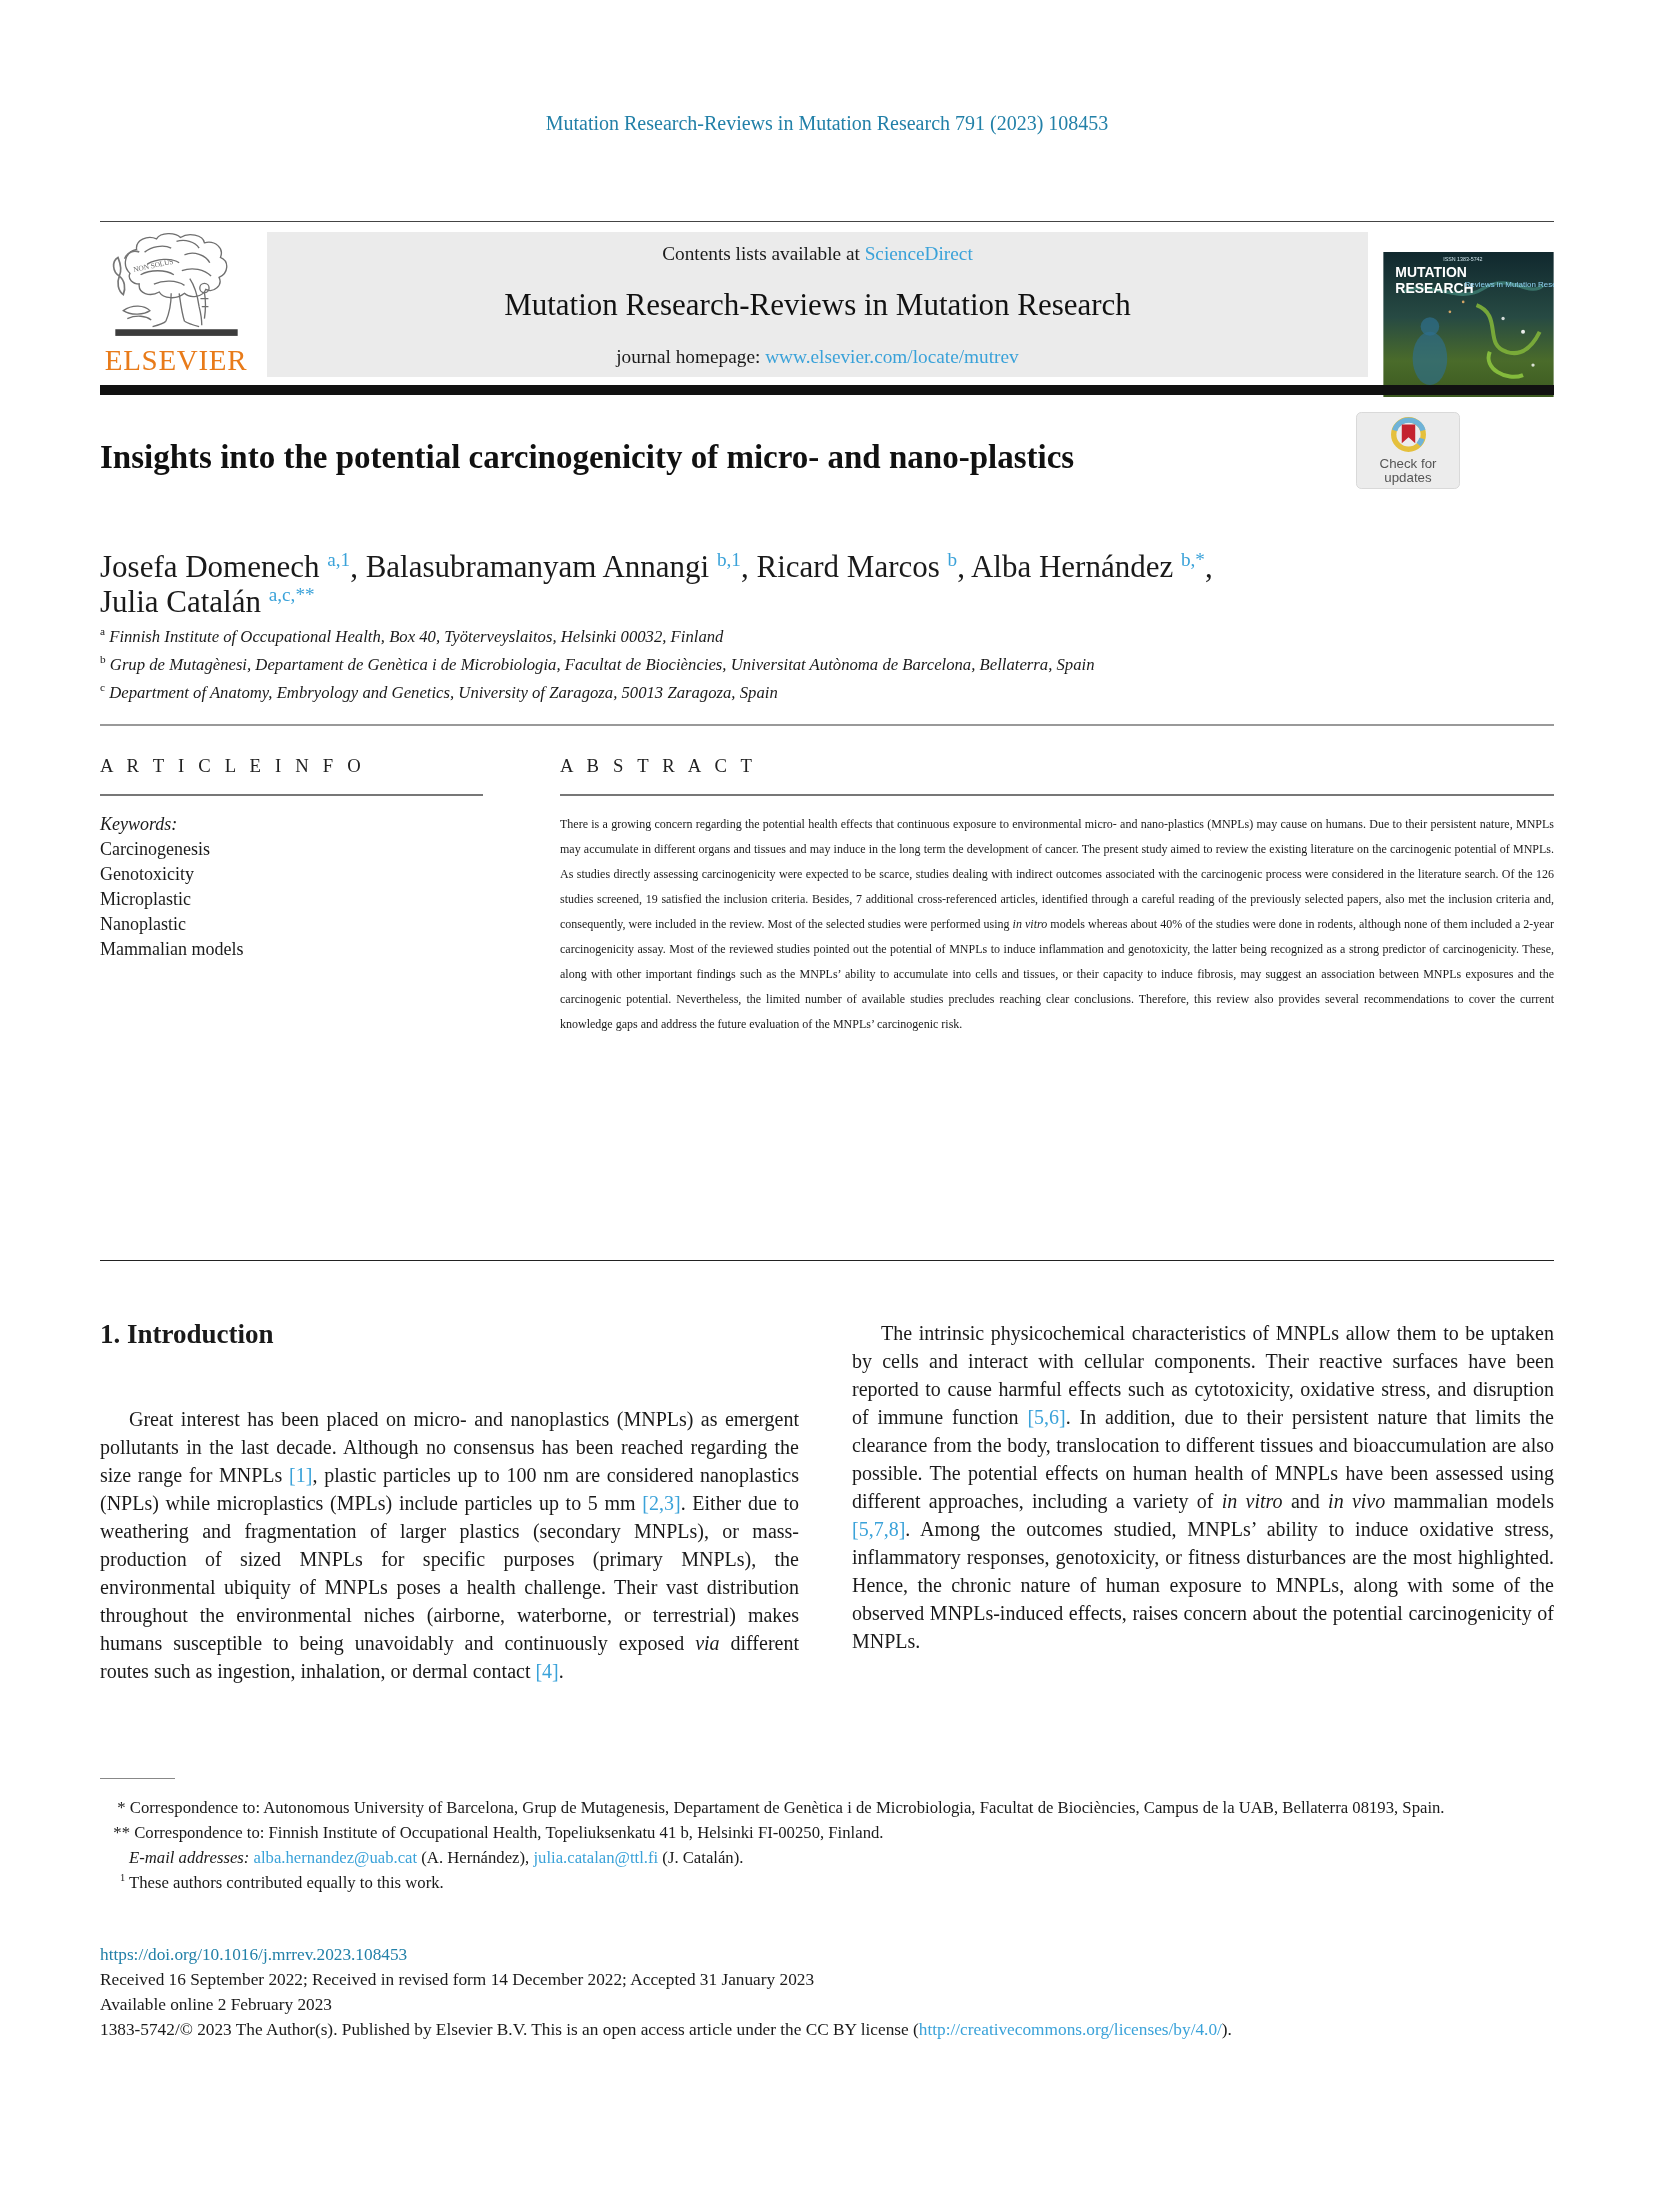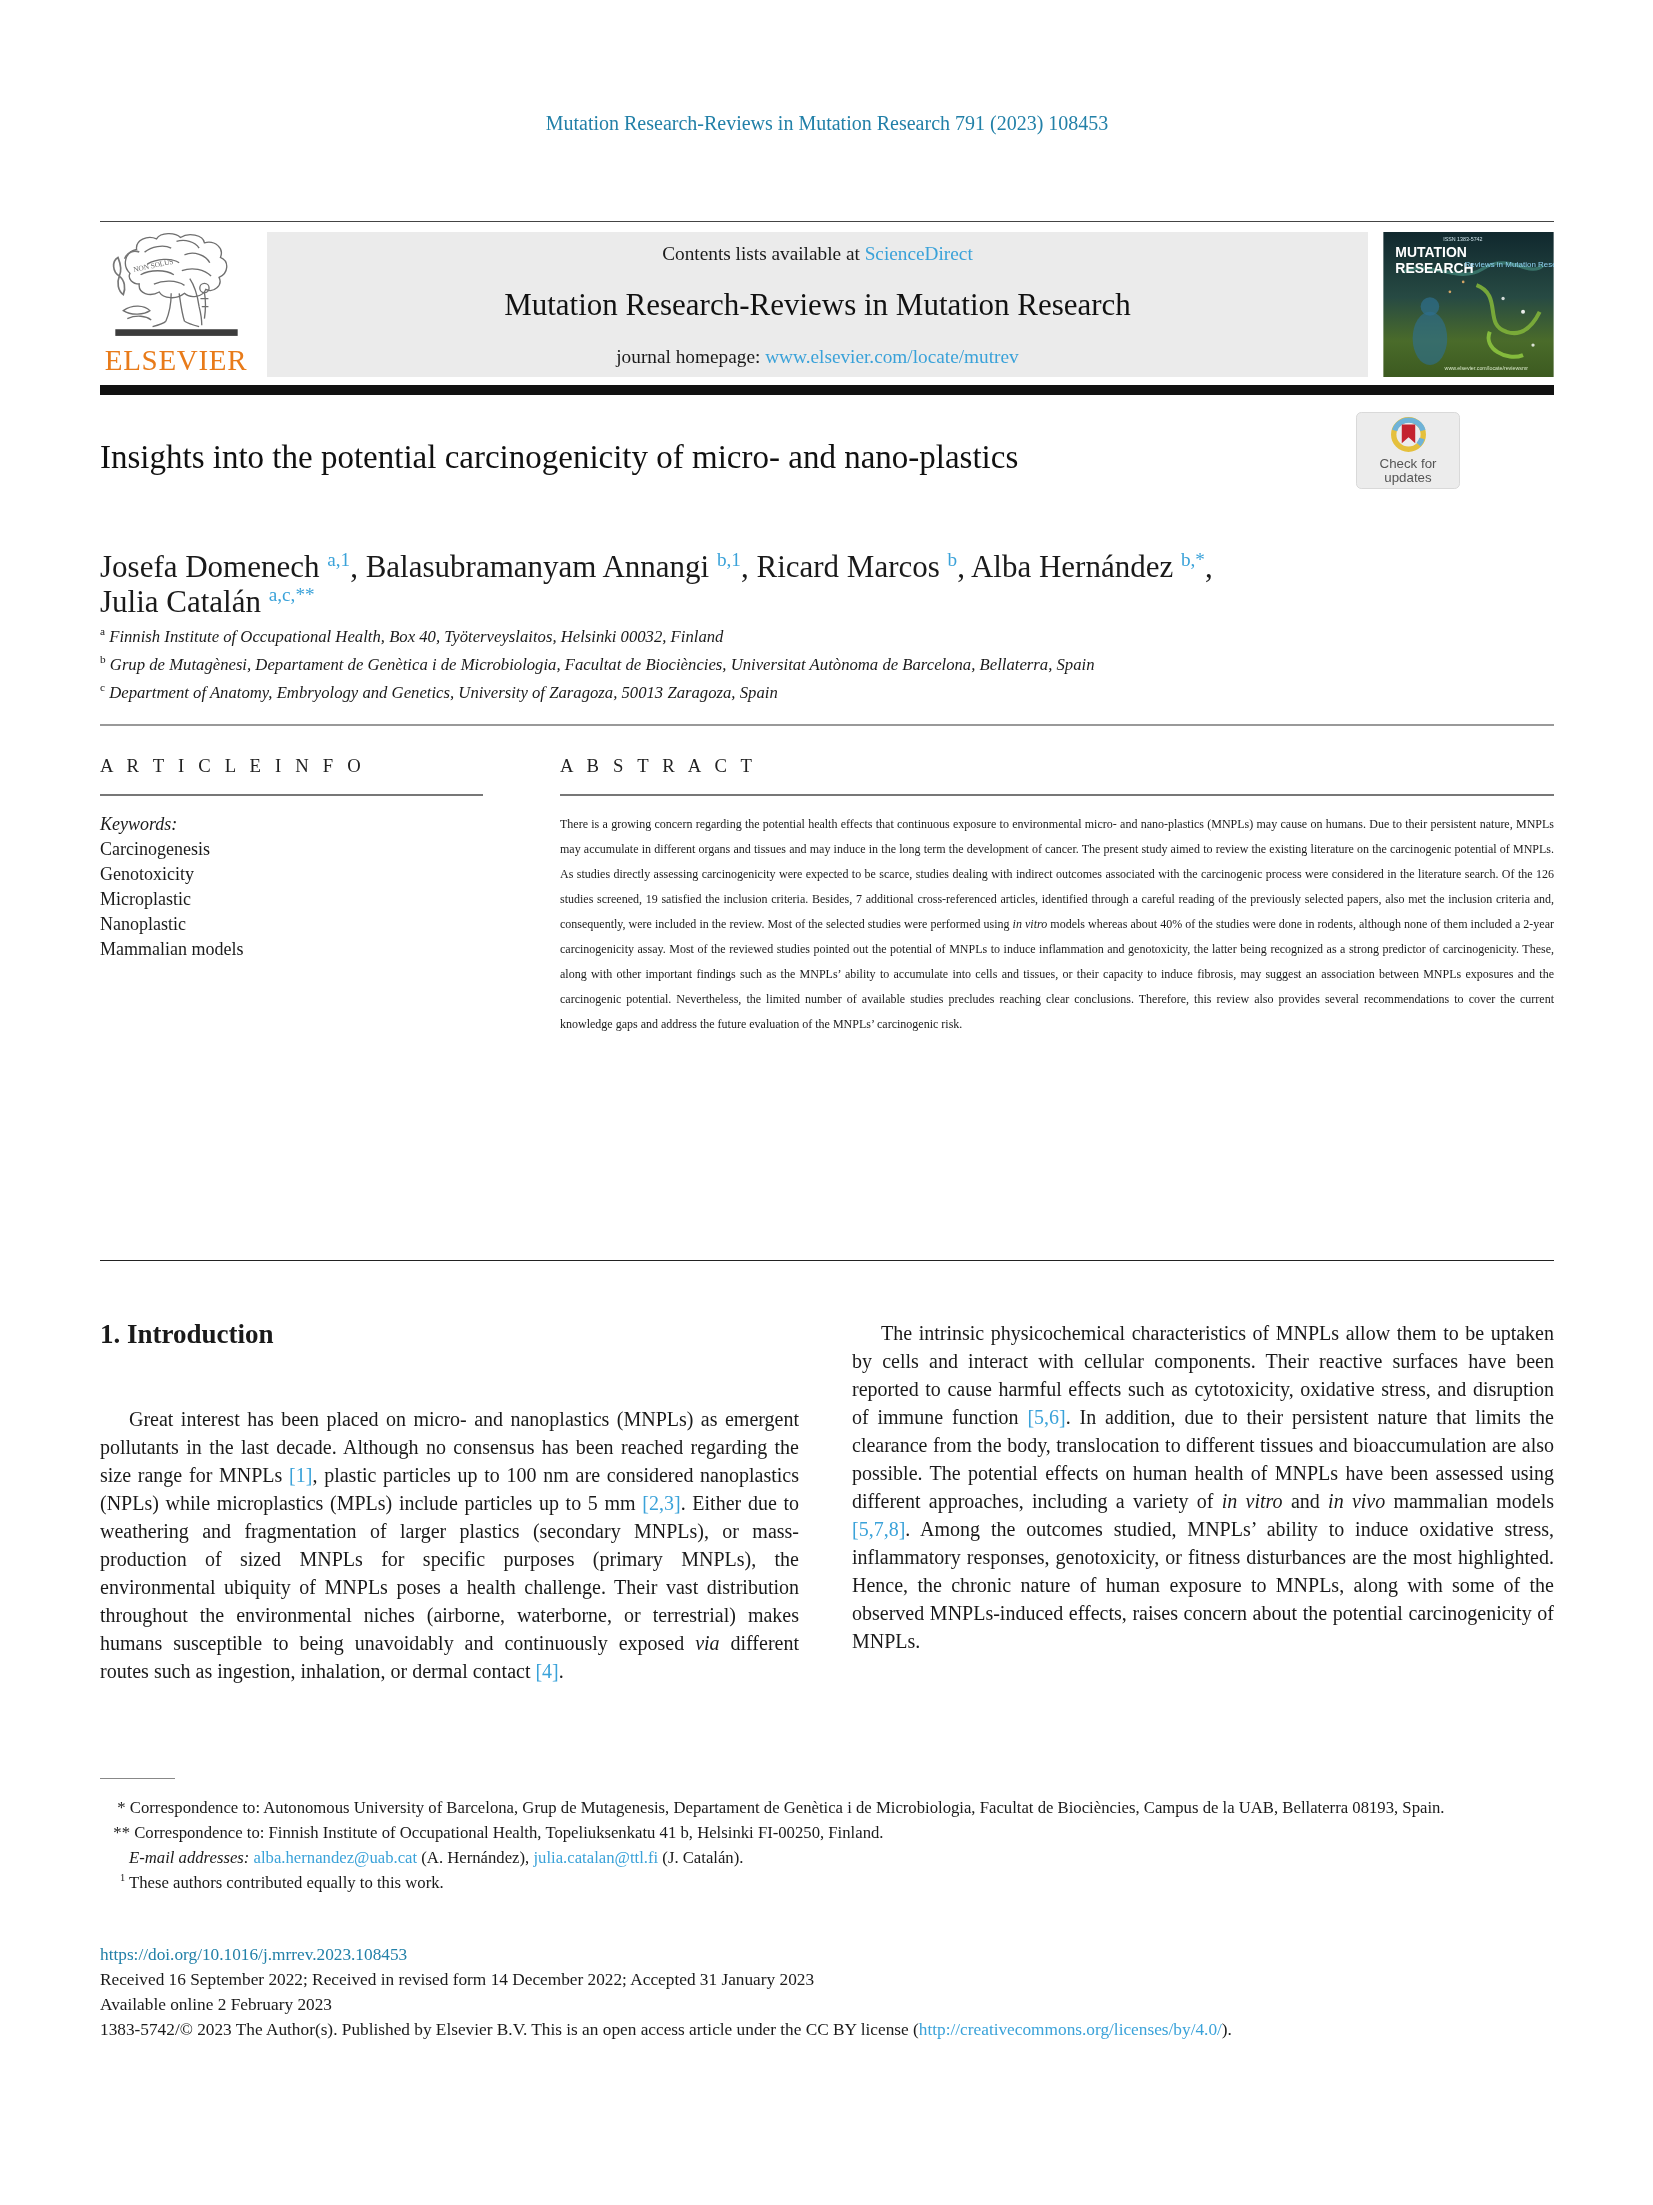--- a/index.html
+++ b/index.html
@@ -41,21 +41,21 @@
     letter-spacing:0.7px;margin-top:1.3px;
   }
   .gray-box{
     flex:1;margin:0 14.7px;background:#ebebeb;
     display:flex;flex-direction:column;justify-content:space-between;
     text-align:center;padding:10.7px 6.7px 9.3px;
   }
   .contents-line{font-size:19.3px;}
   .journal-title{font-size:31px;color:#111;}
   .homepage-line{font-size:19.3px;}
-  .cover{width:171px;height:145px;position:relative;overflow:hidden;}
+  .cover{width:171px;height:145px;position:relative;overflow:hidden;margin-top:20px;}
   .cover svg{display:block;}
 
   .blackbar{position:absolute;top:385px;left:100px;width:1454px;height:10px;background:#111;}
 
   
   .title{
     position:absolute;top:439px;left:100px;width:1200px;
     font-size:33px;color:#111;
   }
   .badge{
@@ -169,21 +169,21 @@
         <text x="18" y="62" font-family="Liberation Sans, sans-serif" font-weight="bold" font-size="21" fill="#ffffff">RESEARCH</text>
         <text x="122" y="52" font-family="Liberation Sans, sans-serif" font-size="12" fill="#8fd0f0">Reviews in Mutation Research</text>
         <text x="90" y="14" font-family="Liberation Sans, sans-serif" font-size="8" fill="#cfe3ea">ISSN 1383-5742</text>
         <text x="92" y="208" font-family="Liberation Sans, sans-serif" font-size="8" fill="#d8e8c8">www.elsevier.com/locate/reviewsmr</text>
       </svg>
     </div>
   </div>
 
   <div class="blackbar"></div>
 
-  <h1 class="title" style="font-weight:normal;">Insights into the potential carcinogenicity of micro- and nano-plastics</h1>
+  <h1 class="title" style="font-weight:bold;">Insights into the potential carcinogenicity of micro- and nano-plastics</h1>
 
   <div class="badge">
     <svg width="39" height="39" viewBox="0 0 58 58">
       <circle cx="29" cy="29" r="22" fill="none" stroke="#e5c03c" stroke-width="8"></circle>
       <path d="M 8.5 23 A 22 22 0 0 1 50.5 23" fill="none" stroke="#6fb3d8" stroke-width="8"></path>
       <path d="M49 35 A 22 22 0 0 1 44 44" fill="none" stroke="#6fb3d8" stroke-width="8"></path>
       <path d="M19 14 h20 v28 l-10 -9 l-10 9 z" fill="#c4232e"></path>
     </svg>
     <div class="badge-text">
       <span>Check for</span><br><span>updates</span>

